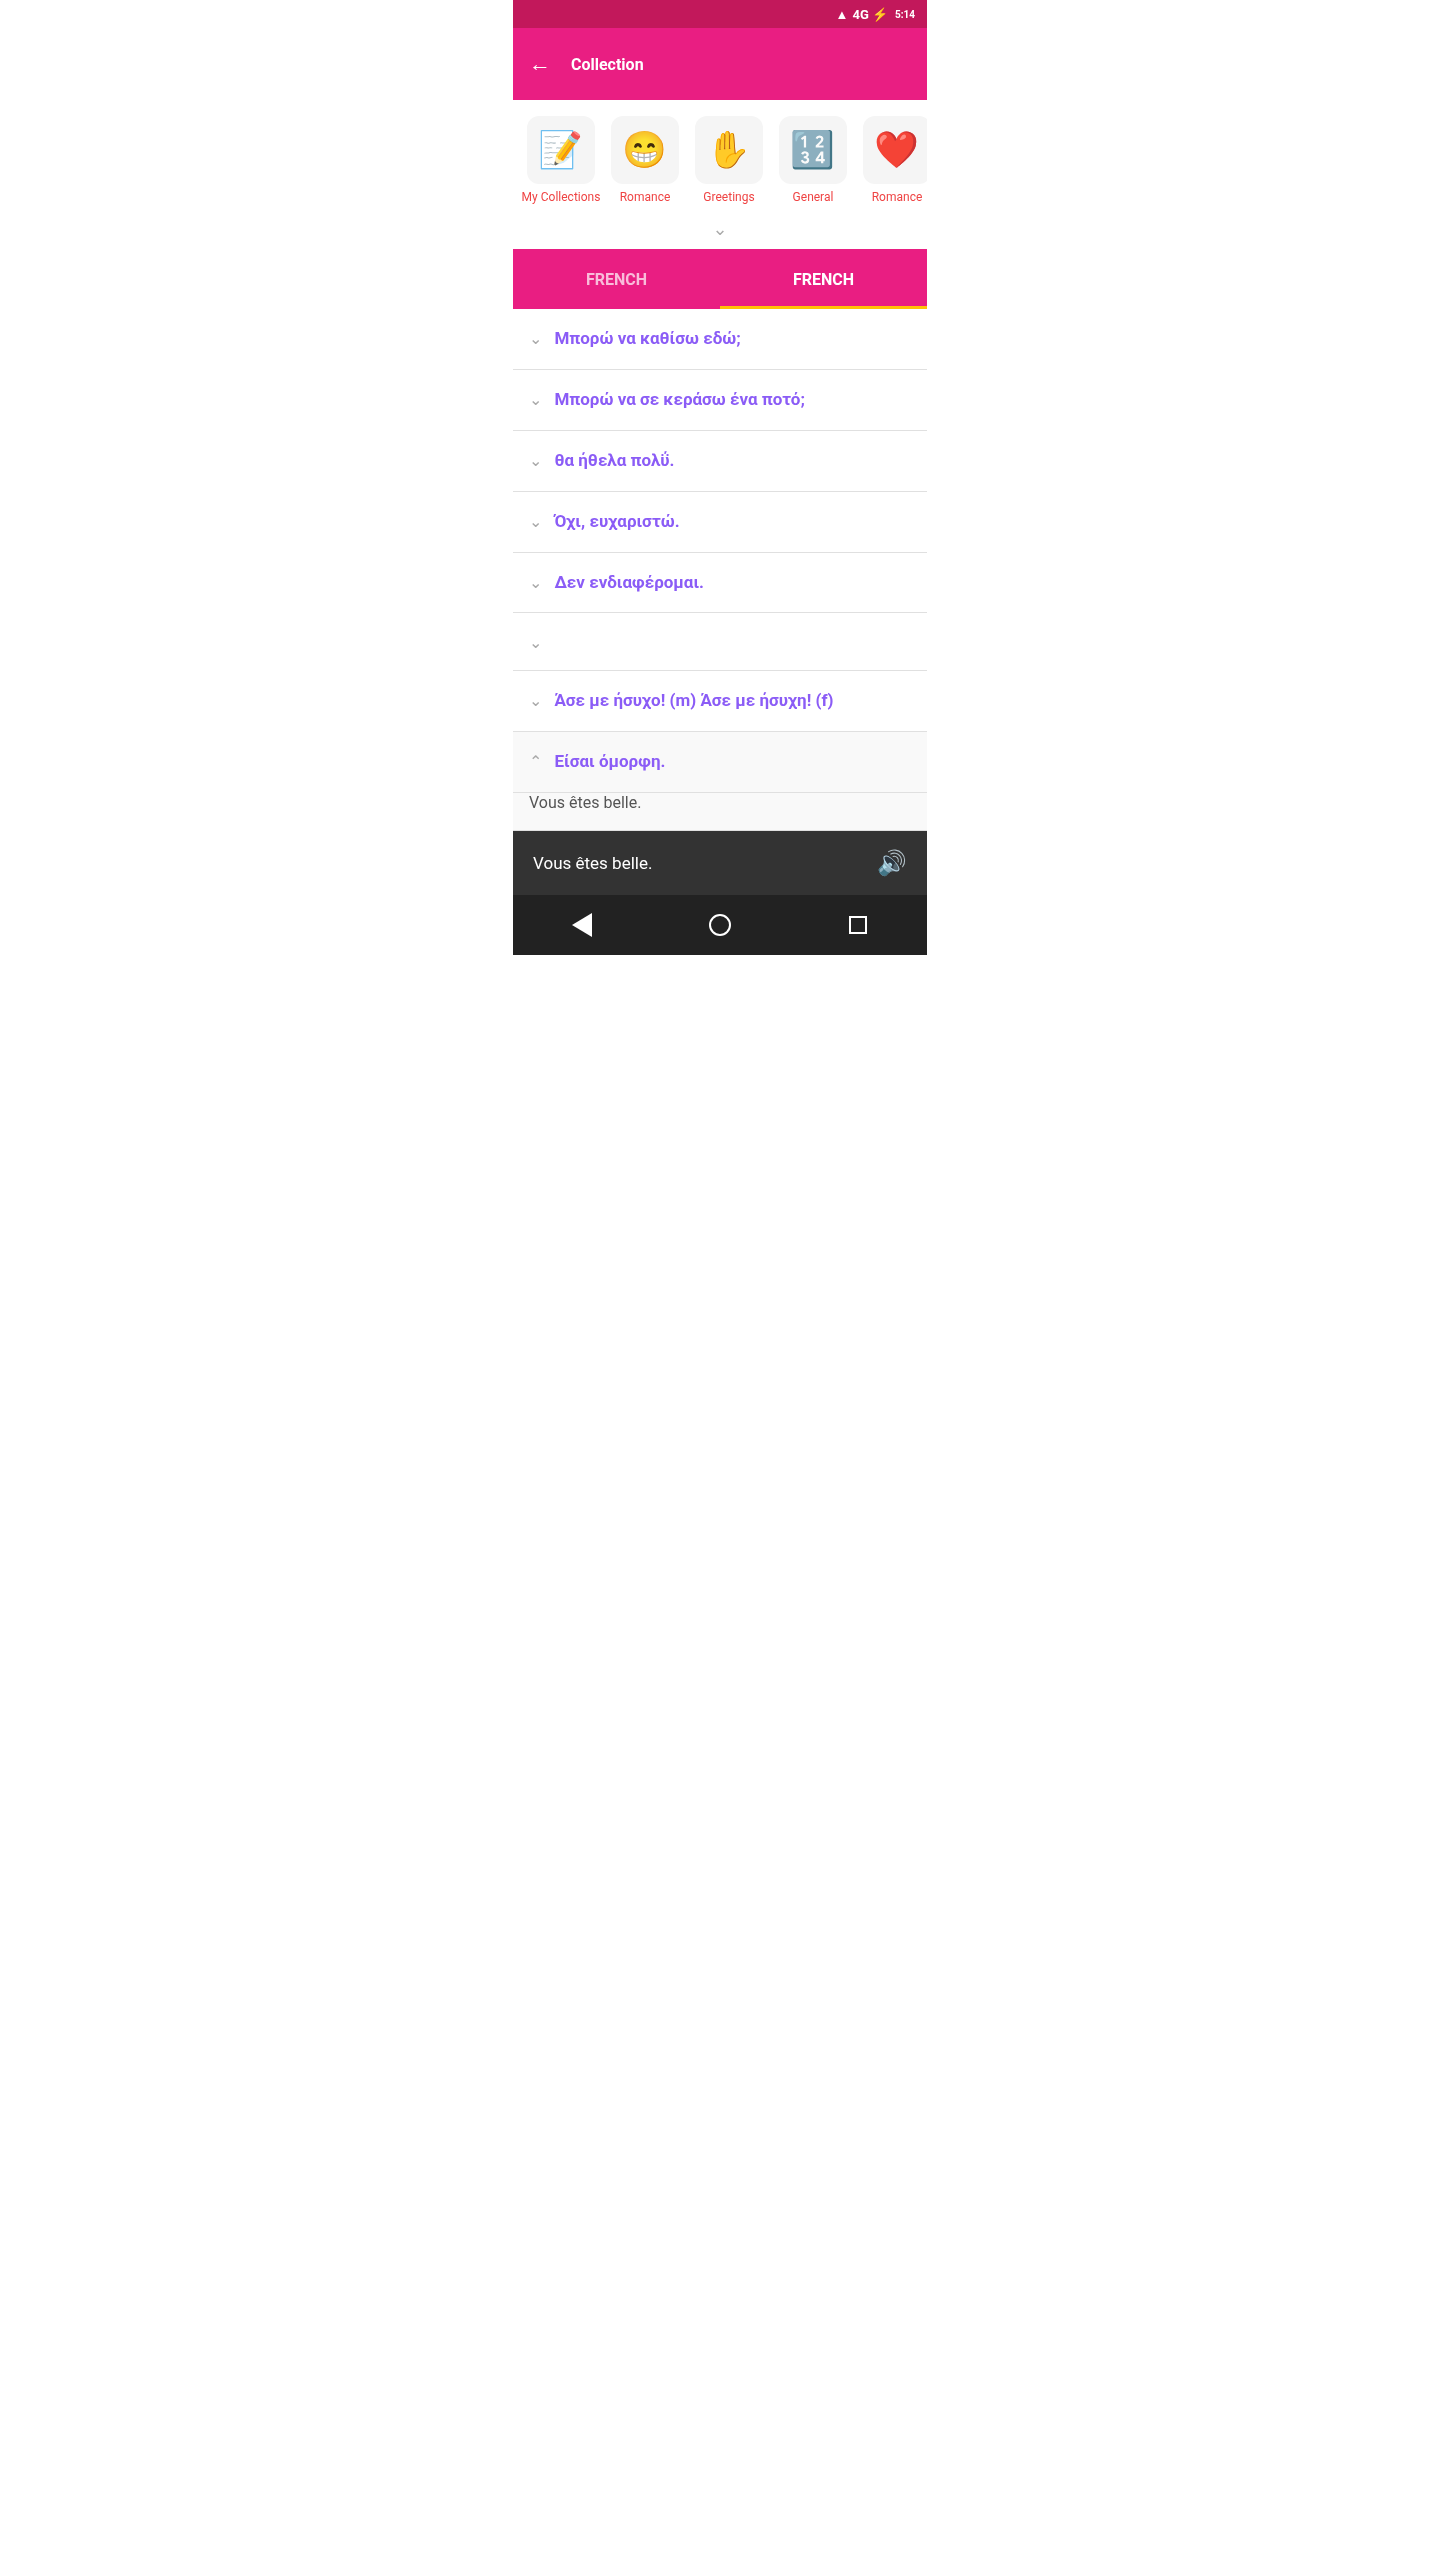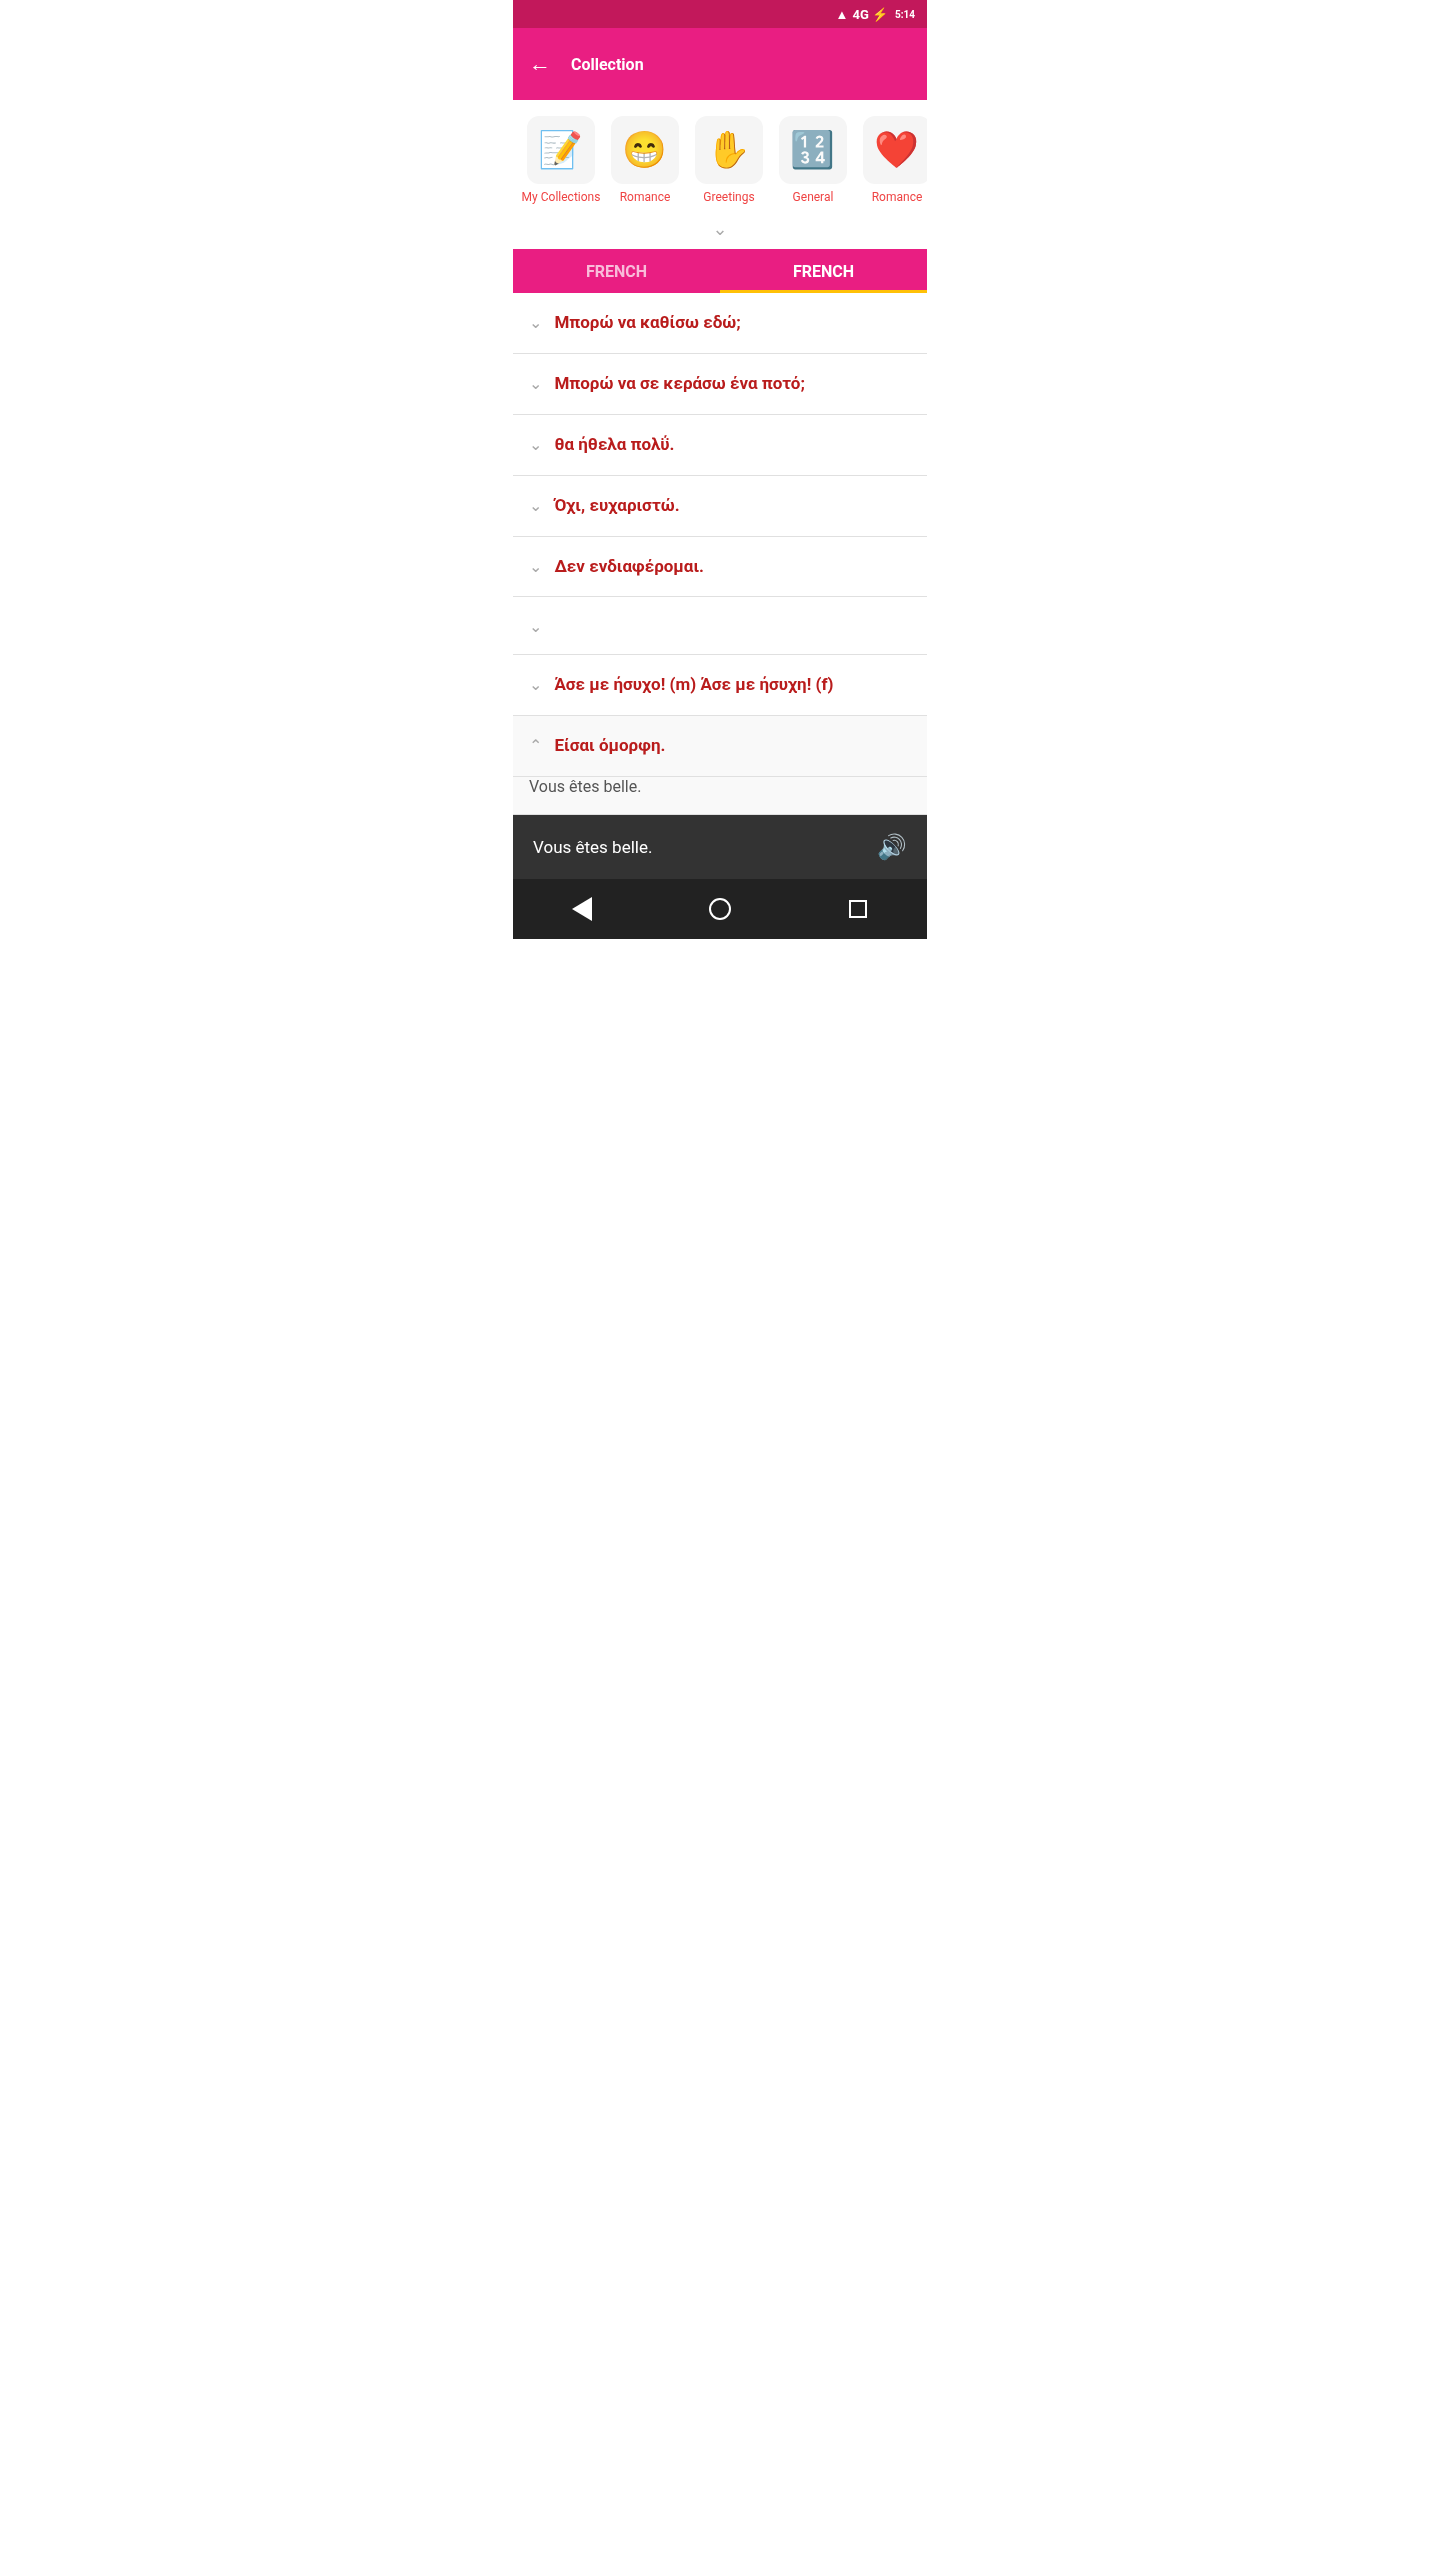--- a/index.html
+++ b/index.html
@@ -102,21 +102,21 @@
       padding: 6px 0 10px 0;
       color: #aaa;
       font-size: 18px;
       cursor: pointer;
     }
 
     
     .tabs {
       display: flex;
       background: #e91e82;
-      height: 44px;
+      height: 60px;
     }
     .tab {
       flex: 1;
       display: flex;
       align-items: center;
       justify-content: center;
       font-size: 16px;
       font-weight: bold;
       color: rgba(255,255,255,0.7);
       cursor: pointer;
@@ -154,21 +154,21 @@
       font-size: 16px;
       margin-top: 2px;
       flex-shrink: 0;
     }
     .chevron-up {
       color: #aaa;
     }
     .phrase-text {
       font-size: 17px;
       font-weight: bold;
-      color: #b91c1c;
+      color: #8b5cf6;
       line-height: 1.4;
     }
     .phrase-translation {
       font-size: 16px;
       color: #555;
       padding: 0 16px 18px 16px;
       background: #f9f9f9;
       border-bottom: 1px solid #e0e0e0;
     }
 

